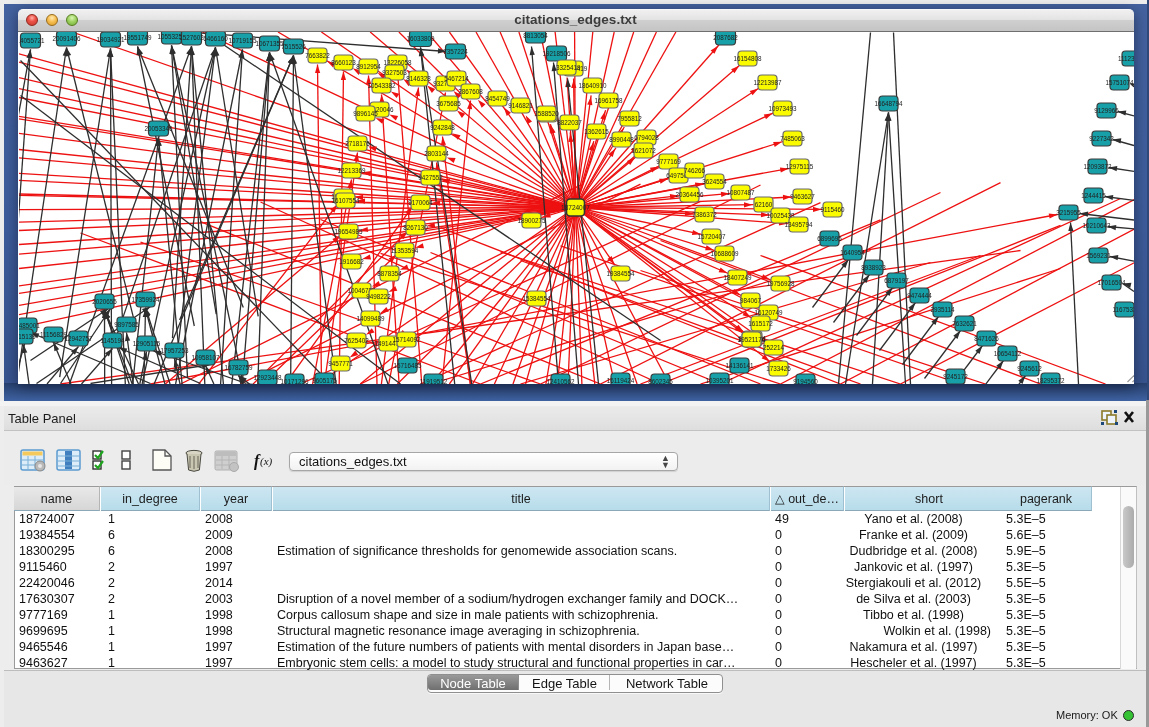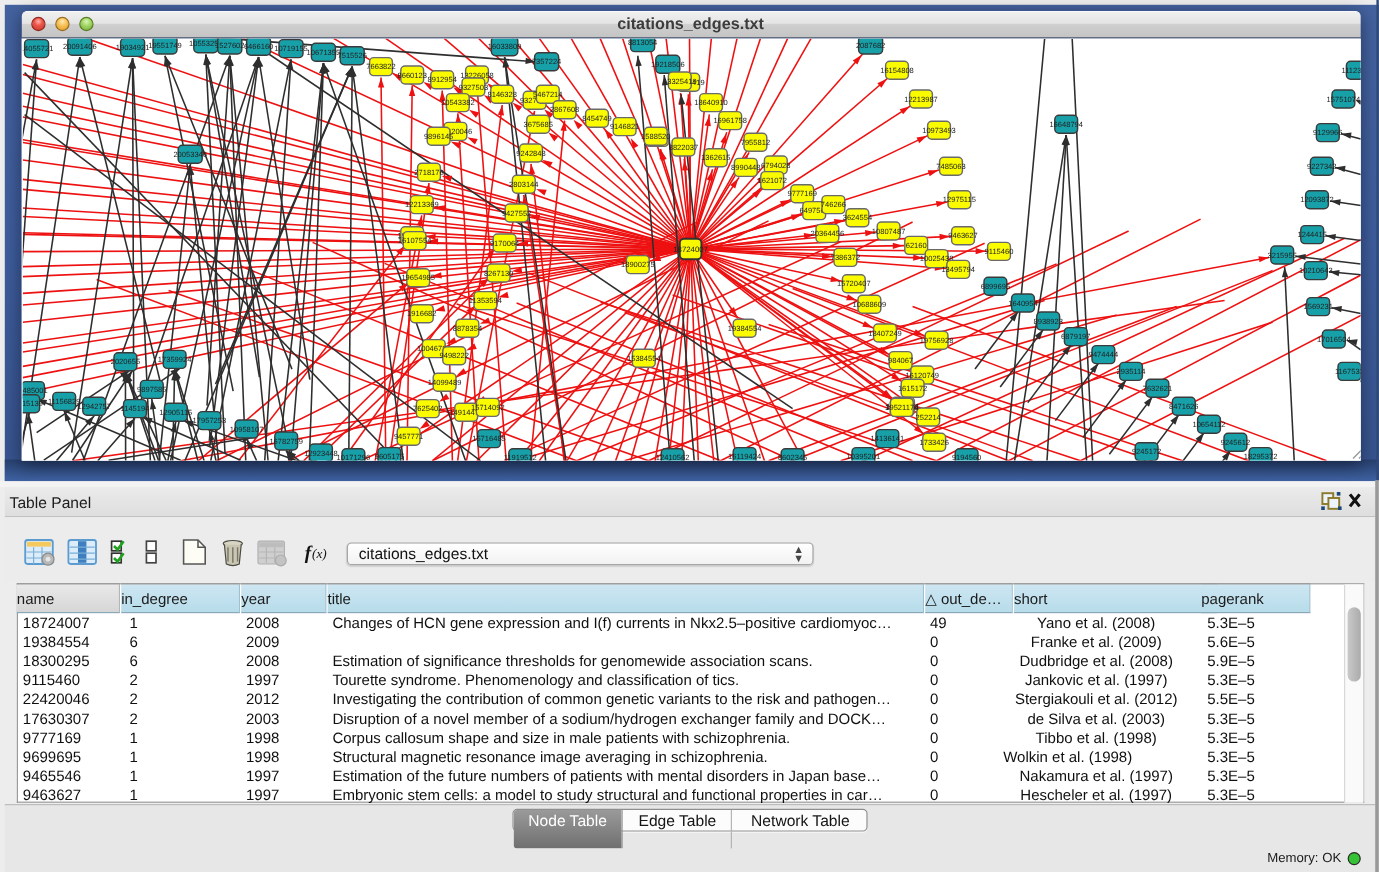--- a/index.html
+++ b/index.html
@@ -38,33 +38,33 @@
   border:1px solid #a6a6a6; border-radius:4px; font-size:13px; color:#111;
   padding:1px 0 0 9px; box-shadow:0 1px 1px rgba(0,0,0,.12); }
 #combo .ar { position:absolute; right:7px; top:2px; font-size:9px; color:#444; line-height:7px; }
 
 
 #tbl { left:14px; top:485.5px; width:1123px; height:183.5px; background:#fff;
   border:1px solid #9a9a9a; border-right:1px solid #c0c0c0; }
 .th { position:absolute; top:485.5px; height:25px;
   background:linear-gradient(180deg,#cde6f2,#b7dcea);
   border-right:1px solid #9fc0d0; border-bottom:1px solid #8aa8b8; border-top:1px solid #9a9a9a;
-  font-size:12.5px; color:#1b1b1b; line-height:24px; }
+  font-size:12.5px; color:#1b1b1b; text-align:center; line-height:24px; }
 .tr { position:absolute; left:0px; width:1120px; height:16px; font-size:12.5px; color:#101010; }
 .tr span { position:absolute; top:0; white-space:nowrap; line-height:16px; }
 
 
 #sbar { left:1120px; top:486.5px; width:16px; height:182px; background:#fafafa; border-left:1px solid #d8d8d8; }
 #thumb { left:1122.5px; top:505px; width:11px; height:62px; background:linear-gradient(90deg,#c9c9c9,#ababab); border-radius:6px; }
 
 
 #tabsarea { left:4px; top:670px; width:1142px; height:57px; background:#e7e7e7; border-top:1px solid #bdbdbd;}
 #tabs { left:427px; top:674px; width:296px; height:19px; border:1px solid #8f8f8f;
   border-radius:4px; background:#fcfcfc; box-shadow:0 1px 0 rgba(255,255,255,.7); }
-#tabs .seg { position:absolute; top:0; height:32px; font-size:13px; text-align:center;
+#tabs .seg { position:absolute; top:0; height:15px; font-size:13px; text-align:center;
   line-height:17px; color:#141414; }
 #seg1 { left:0; width:91px; background:linear-gradient(180deg,#9a9a9a,#6f6f6f); color:#fff !important;
   border-radius:3px 0 0 3px; border-right:1px solid #8f8f8f; }
 #seg2 { left:92px; width:90px; border-right:1px solid #b5b5b5; }
 #seg3 { left:183px; width:112px; }
 
 #mem { left:1056px; top:709px; font-size:11px; color:#1a1a1a; }
 #memdot { left:1122.5px; top:710px; width:11px; height:11px; border-radius:50%;
   background:#35c335; border:1.5px solid #2b2b2b; }
 #redge { left:1146px; top:400px; width:3px; height:327px; background:#999; }
@@ -862,21 +862,20 @@
   <div class="th abs" style="left:101px;width:99px">in_degree</div>
   <div class="th abs" style="left:201px;width:71px">year</div>
   <div class="th abs" style="left:273px;width:497px">title</div>
   <div class="th abs" style="left:771px;width:73px">△ out_de…</div>
   <div class="th abs" style="left:845px;width:169px">short</div>
   <div class="th abs" style="left:1001px;width:91px">pagerank</div>
   <div class="tr" style="top:511px">
 <span style="left:19px">18724007</span>
 <span style="left:108px">1</span>
 <span style="left:205px">2008</span>
-<span style="left:277px">Changes of HCN gene expression and I(f) currents in Nkx2.5–positive cardiomyoc…</span>
 <span style="left:775px">49</span>
 <span style="left:836px;width:155px;text-align:center">Yano et al. (2008)</span>
 <span style="left:1006px">5.3E–5</span>
 </div>
 <div class="tr" style="top:527px">
 <span style="left:19px">19384554</span>
 <span style="left:108px">6</span>
 <span style="left:205px">2009</span>
 <span style="left:775px">0</span>
 <span style="left:836px;width:155px;text-align:center">Franke et al. (2009)</span>
@@ -888,30 +887,28 @@
 <span style="left:205px">2008</span>
 <span style="left:277px">Estimation of significance thresholds for genomewide association scans.</span>
 <span style="left:775px">0</span>
 <span style="left:836px;width:155px;text-align:center">Dudbridge et al. (2008)</span>
 <span style="left:1006px">5.9E–5</span>
 </div>
 <div class="tr" style="top:559px">
 <span style="left:19px">9115460</span>
 <span style="left:108px">2</span>
 <span style="left:205px">1997</span>
-<span style="left:277px">Tourette syndrome. Phenomenology and classification of tics.</span>
 <span style="left:775px">0</span>
 <span style="left:836px;width:155px;text-align:center">Jankovic et al. (1997)</span>
 <span style="left:1006px">5.3E–5</span>
 </div>
 <div class="tr" style="top:575px">
 <span style="left:19px">22420046</span>
 <span style="left:108px">2</span>
-<span style="left:205px">2012</span>
-<span style="left:277px">Investigating the contribution of common genetic variants to the risk and pathogen…</span>
+<span style="left:205px">2014</span>
 <span style="left:775px">0</span>
 <span style="left:836px;width:155px;text-align:center">Stergiakouli et al. (2012)</span>
 <span style="left:1006px">5.5E–5</span>
 </div>
 <div class="tr" style="top:591px">
 <span style="left:19px">17630307</span>
 <span style="left:108px">2</span>
 <span style="left:205px">2003</span>
 <span style="left:277px">Disruption of a novel member of a sodium/hydrogen exchanger family and DOCK…</span>
 <span style="left:775px">0</span>
@@ -926,21 +923,21 @@
 <span style="left:775px">0</span>
 <span style="left:836px;width:155px;text-align:center">Tibbo et al. (1998)</span>
 <span style="left:1006px">5.3E–5</span>
 </div>
 <div class="tr" style="top:623px">
 <span style="left:19px">9699695</span>
 <span style="left:108px">1</span>
 <span style="left:205px">1998</span>
 <span style="left:277px">Structural magnetic resonance image averaging in schizophrenia.</span>
 <span style="left:775px">0</span>
-<span style="left:836px;width:155px;text-align:left">Wolkin et al. (1998)</span>
+<span style="left:836px;width:155px;text-align:right">Wolkin et al. (1998)</span>
 <span style="left:1006px">5.3E–5</span>
 </div>
 <div class="tr" style="top:639px">
 <span style="left:19px">9465546</span>
 <span style="left:108px">1</span>
 <span style="left:205px">1997</span>
 <span style="left:277px">Estimation of the future numbers of patients with mental disorders in Japan base…</span>
 <span style="left:775px">0</span>
 <span style="left:836px;width:155px;text-align:center">Nakamura et al. (1997)</span>
 <span style="left:1006px">5.3E–5</span>

